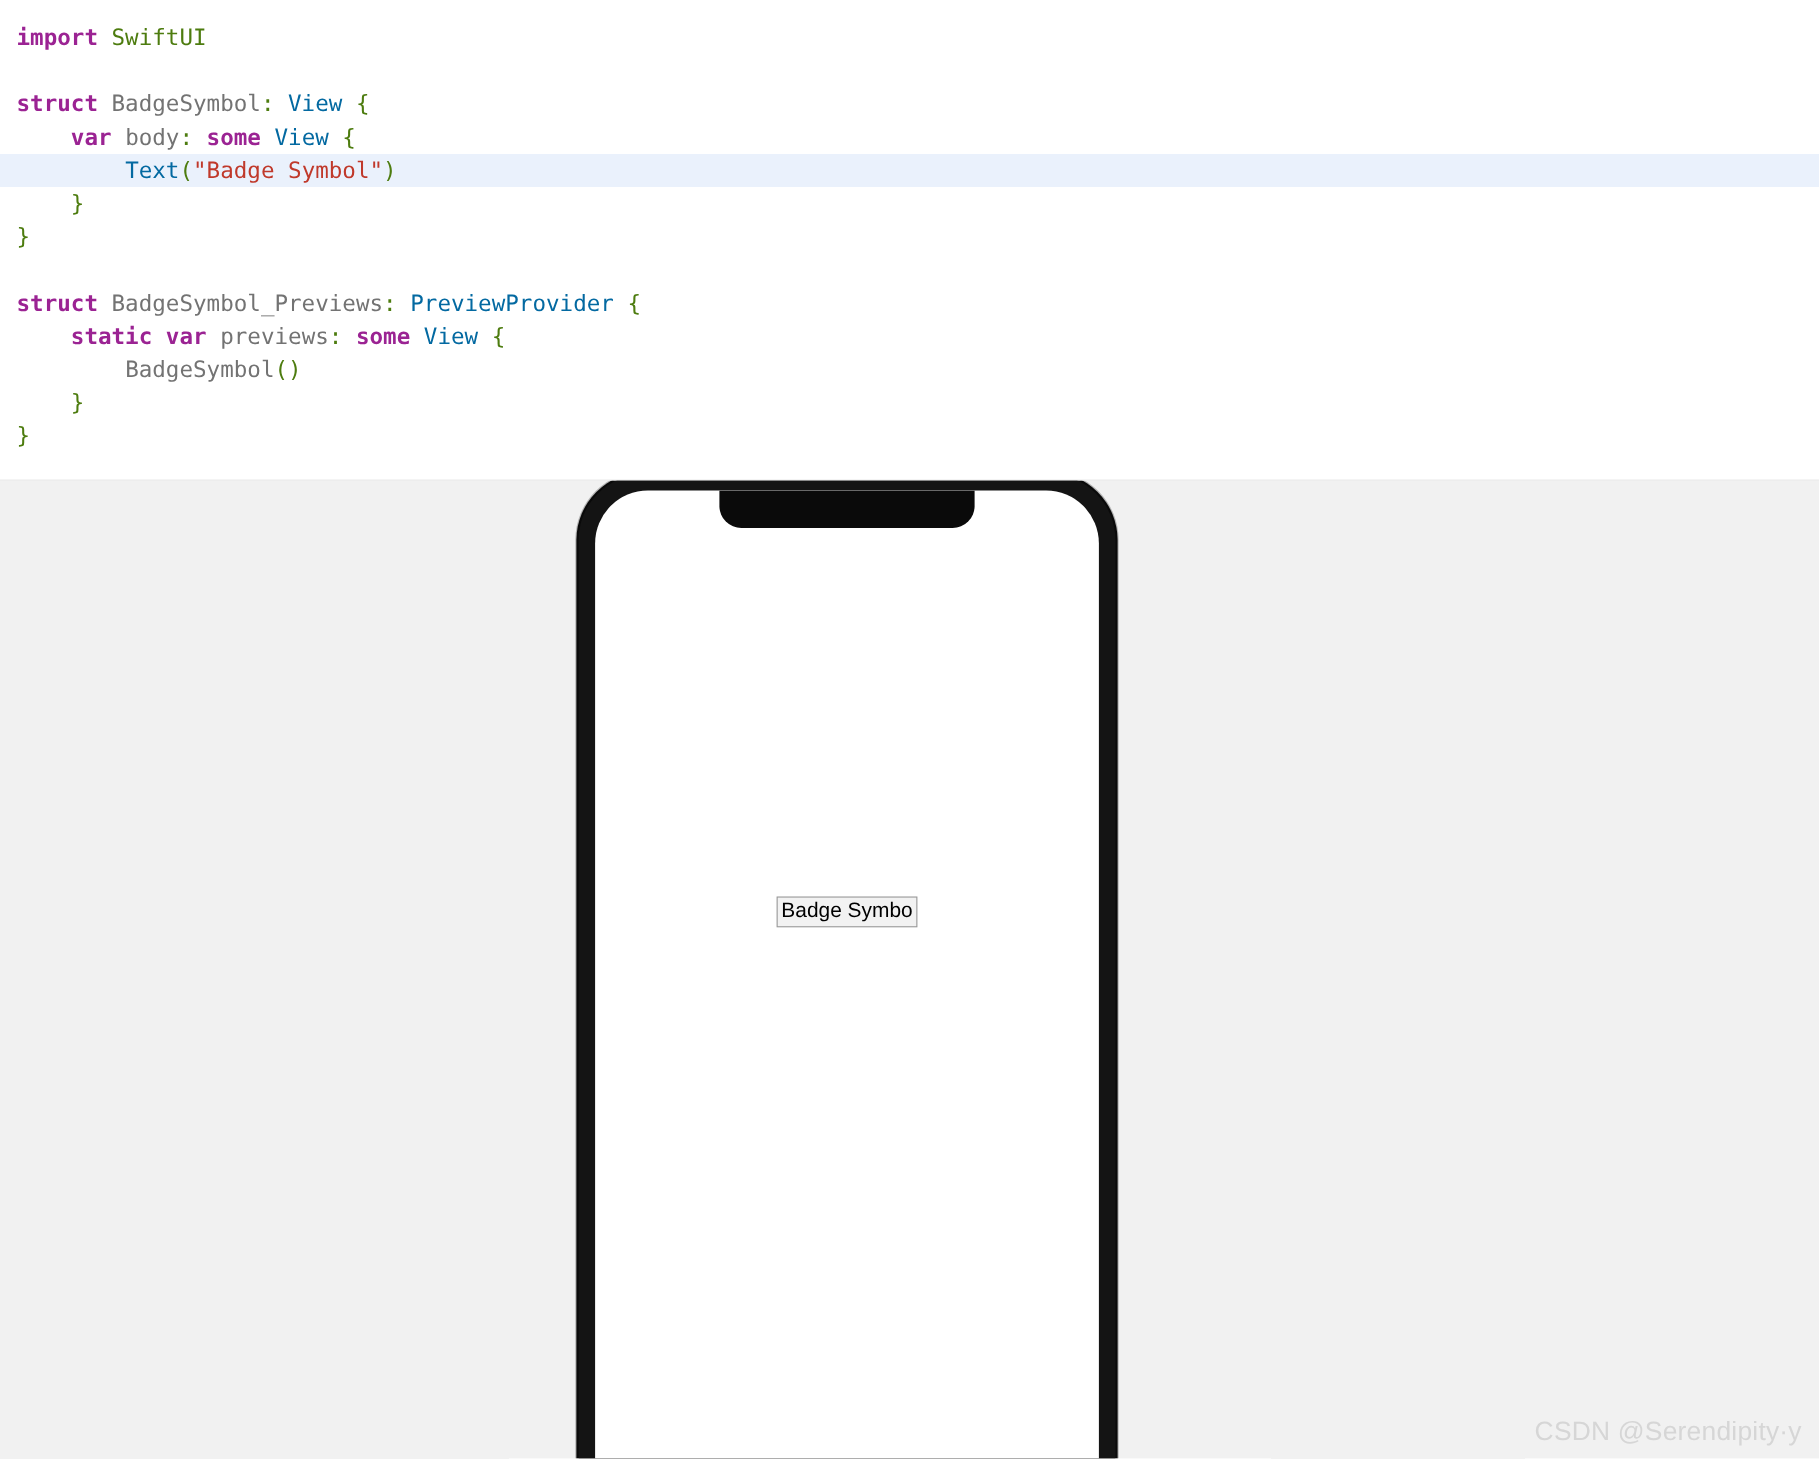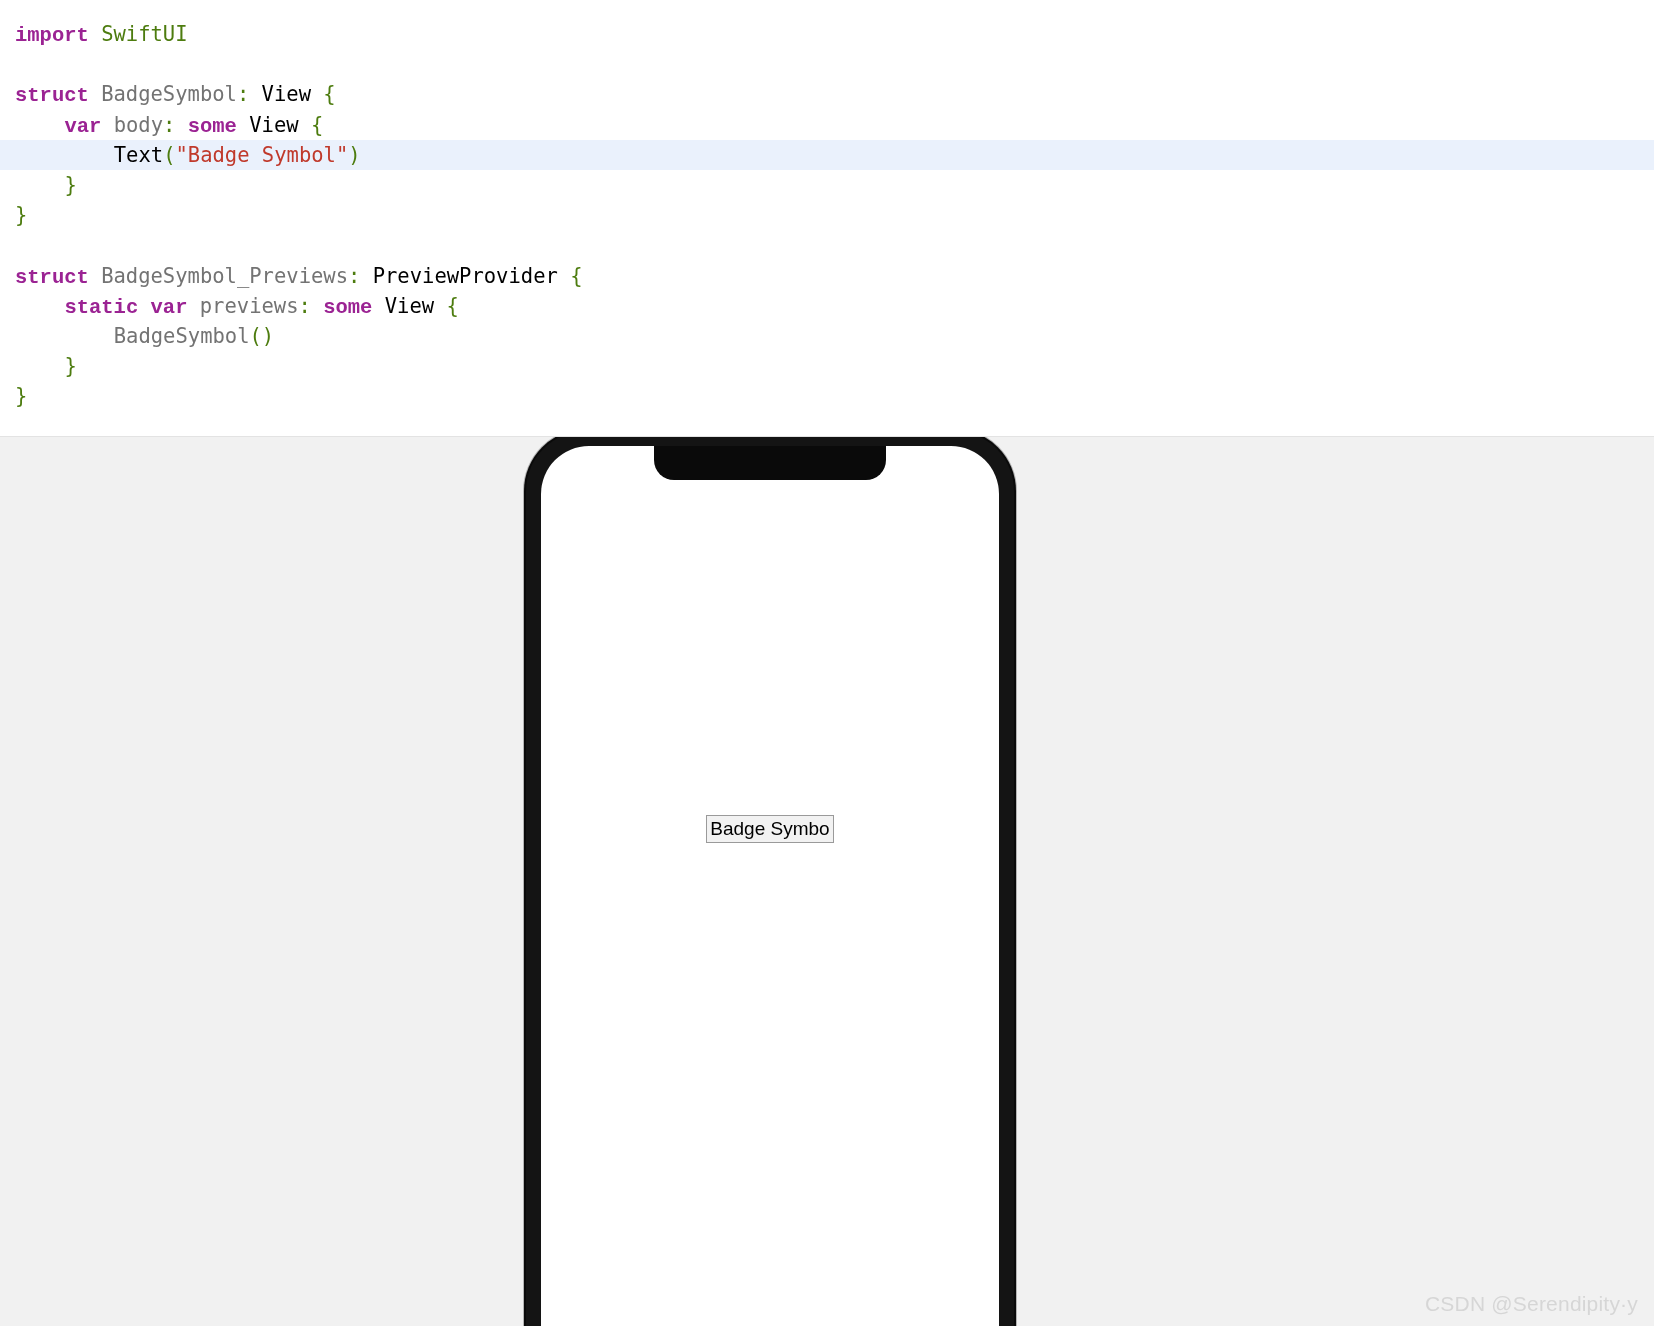--- a/index.html
+++ b/index.html
@@ -46,23 +46,23 @@
     height: 30.2px;
     padding-left: 15px;
     color: #1f1f1f;
   }
 
   .code-line.highlighted {
     background: #eaf1fc;
   }
 
   
-  .tok-kw    { color: #9b2393; font-weight: 700; font-family: Liberation Mono, monospace; }
+  .tok-kw    { color: #9b2393; font-weight: 700; }
   .tok-type  { color: #737373; }
-  .tok-proto { color: #000000; }
+  .tok-proto { color: #0369a1; }
   .tok-str   { color: #c0392b; }
   .tok-plain { color: #4d7c0f; }
 
   
   .preview-pane {
     position: relative;
     flex: 1 1 auto;
     width: 1654px;
     background: #f1f1f1;
     overflow: hidden;
@@ -134,21 +134,21 @@
     position: relative;
     top: -120px;
   }
 
   
   .watermark {
     position: absolute;
     right: 16px;
     bottom: 10px;
     font-family: "Liberation Sans", sans-serif;
-    font-size: 21px;
+    font-size: 24px;
     color: #d6d6d6;
     letter-spacing: 0.2px;
     user-select: none;
   }
 </style>
 </head>
 <body>
 
 <div id="app">
 

